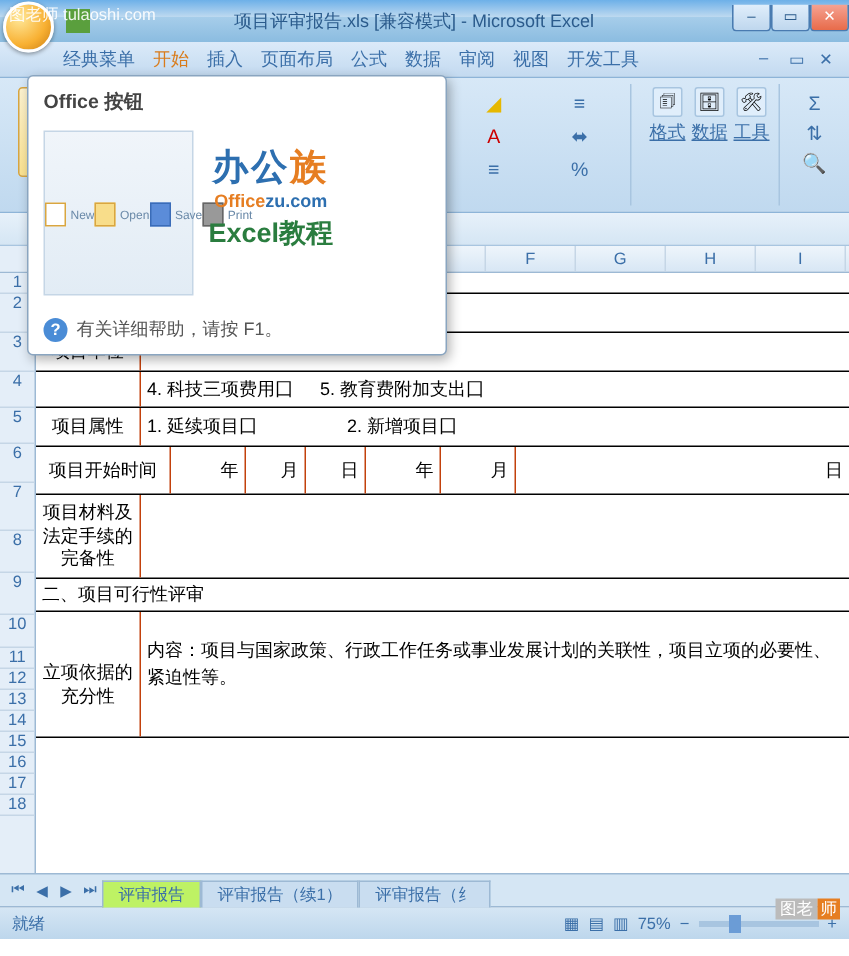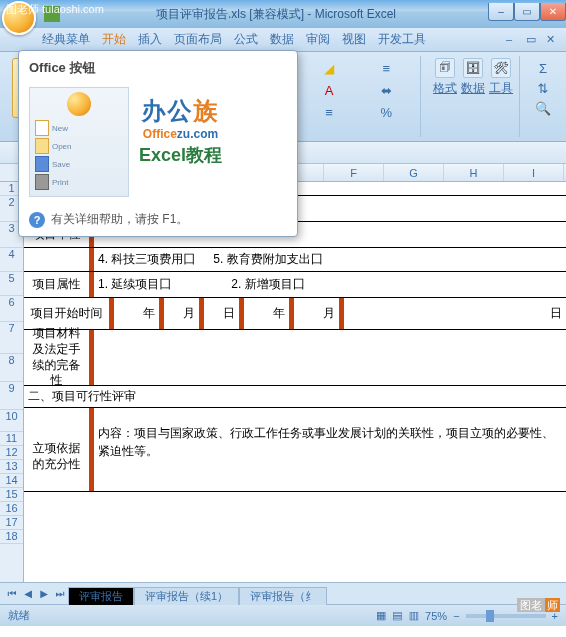--- a/index.html
+++ b/index.html
@@ -26,21 +26,21 @@
 .ribbon-icon-row { display: flex; gap: 2px; }
 .ribbon-icon { width: 20px; height: 20px; background: #e0eefb; border: 1px solid #a8c5e0; border-radius: 2px; display: flex; align-items: center; justify-content: center; font-size: 12px; }
 .ribbon-label { font-size: 12px; color: #3b6fa8; margin-top: 2px; text-decoration: underline; }
 .ribbon-wide { flex: 1; display: flex; flex-wrap: wrap; gap: 2px; align-items: center; }
 .font-combo { height: 20px; background: #fff; border: 1px solid #a8c5e0; display: flex; align-items: center; padding: 0 4px; font-size: 11px; }
 .ribbon-tool { width: 22px; height: 20px; display: flex; align-items: center; justify-content: center; color: #3b6fa8; font-size: 13px; }
 
 .callout { position: absolute; top: 50px; left: 18px; width: 280px; background: #fff; border: 1px solid #8aa5c0; border-radius: 4px; box-shadow: 2px 3px 8px rgba(0,0,0,0.3); z-index: 100; padding: 8px 10px 8px 10px; }
 .callout-title { font-size: 13px; font-weight: bold; color: #444; margin-bottom: 10px; }
 .callout-body { display: flex; gap: 10px; }
-.callout-thumb { width: 100px; height: 110px; background: linear-gradient(to bottom, #f0f5fa, #e2ecf5); border: 1px solid #c5d6e6; display: flex; flex-direction: column; align-items: center; padding-top: 4px; }
+.callout-thumb { width: 100px; height: 110px; background: linear-gradient(to bottom, #f0f5fa, #e2ecf5); border: 1px solid #c5d6e6; display: flex; flex-direction: row; align-items: center; padding-top: 4px; }
 .thumb-orb { width: 24px; height: 24px; border-radius: 50%; background: radial-gradient(circle at 30% 30%, #ffe89a, #f8b032 60%, #c97c12); margin-bottom: 4px; }
 .thumb-entry { display: flex; align-items: center; gap: 3px; width: 90%; margin-bottom: 2px; }
 .thumb-icon { width: 14px; height: 16px; }
 .thumb-icon.new { background: #fff; border: 1px solid #d9a640; }
 .thumb-icon.open { background: #f8dd8a; border: 1px solid #d9a640; }
 .thumb-icon.save { background: #5b8cd9; border: 1px solid #3a6cb8; }
 .thumb-icon.print { background: #999; border: 1px solid #666; }
 .thumb-text { font-size: 8px; color: #6a89a8; }
 .callout-desc { flex: 1; font-size: 12px; color: #555; line-height: 1.6; }
 .brand-block { text-align: center; margin-top: 8px; }
@@ -61,27 +61,27 @@
 .col-headers { height: 18px; background: linear-gradient(to bottom, #eef5fb, #d8e7f5); display: flex; border-bottom: 1px solid #9db9d4; }
 .row-hdr-corner { width: 24px; border-right: 1px solid #9db9d4; background: #e4eef8; }
 .col-hdr { border-right: 1px solid #c5d6e6; text-align: center; font-size: 11px; color: #3b6fa8; line-height: 18px; }
 
 .sheet-body { display: flex; height: 400px; position: relative; }
 .row-hdrs { width: 24px; background: #e4eef8; border-right: 1px solid #9db9d4; }
 .row-hdr { border-bottom: 1px solid #c5d6e6; text-align: center; font-size: 11px; color: #3b6fa8; }
 .cells { flex: 1; position: relative; }
 .cell-row { display: flex; border-bottom: 1px solid #000; }
 .cell-row.noborder { border-bottom: none; }
-.cell { border-right: 5px solid #c2410c; padding: 2px 4px; font-size: 12px; display: flex; align-items: center; }
+.cell { border-right: 1px solid #c2410c; padding: 2px 4px; font-size: 12px; display: flex; align-items: center; }
 .cell.label { justify-content: center; }
 .cell.nb { border-right: none; }
 
 .tabs-bar { height: 22px; background: #d5e6f4; display: flex; align-items: center; border-top: 1px solid #9db9d4; padding-left: 4px; }
 .tab-nav { width: 16px; height: 16px; display: flex; align-items: center; justify-content: center; color: #3b6fa8; font-size: 10px; }
-.sheet-tab { height: 18px; padding: 0 10px; background: #000000; border: 1px solid #9db9d4; border-bottom: none; margin-top: 4px; font-size: 11px; color: #3b6fa8; display: flex; align-items: center; }
+.sheet-tab { height: 18px; padding: 0 10px; background: #bef264; border: 1px solid #9db9d4; border-bottom: none; margin-top: 4px; font-size: 11px; color: #3b6fa8; display: flex; align-items: center; }
 .sheet-tab.inactive { background: #c9ddf0; }
 
 .status-bar { height: 22px; background: linear-gradient(to bottom, #d5e6f4, #bdd6ec); display: flex; align-items: center; padding: 0 8px; font-size: 11px; color: #3b6fa8; border-top: 1px solid #9db9d4; }
 .status-right { margin-left: auto; display: flex; align-items: center; gap: 6px; }
 .zoom-track { width: 80px; height: 4px; background: #a8c5e0; position: relative; }
 .zoom-thumb { width: 8px; height: 12px; background: #6b9cd6; position: absolute; top: -4px; left: 20px; }
 
 .watermark-tl { position: absolute; top: 2px; left: 6px; color: rgba(255,255,255,0.9); font-size: 11px; z-index: 200; }
 .watermark-br { position: absolute; bottom: 24px; right: 6px; font-size: 11px; z-index: 200; }
 .watermark-br .w1 { background: #bbb; color: #fff; padding: 1px 3px; }

